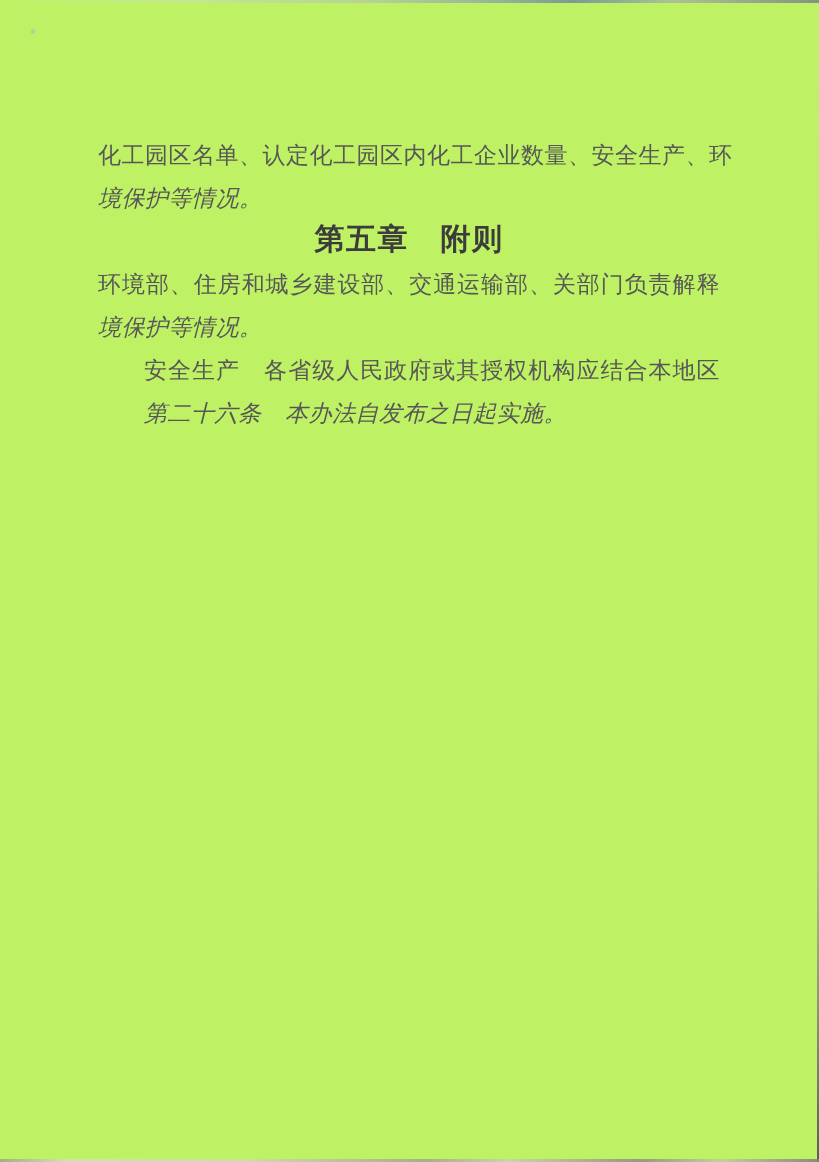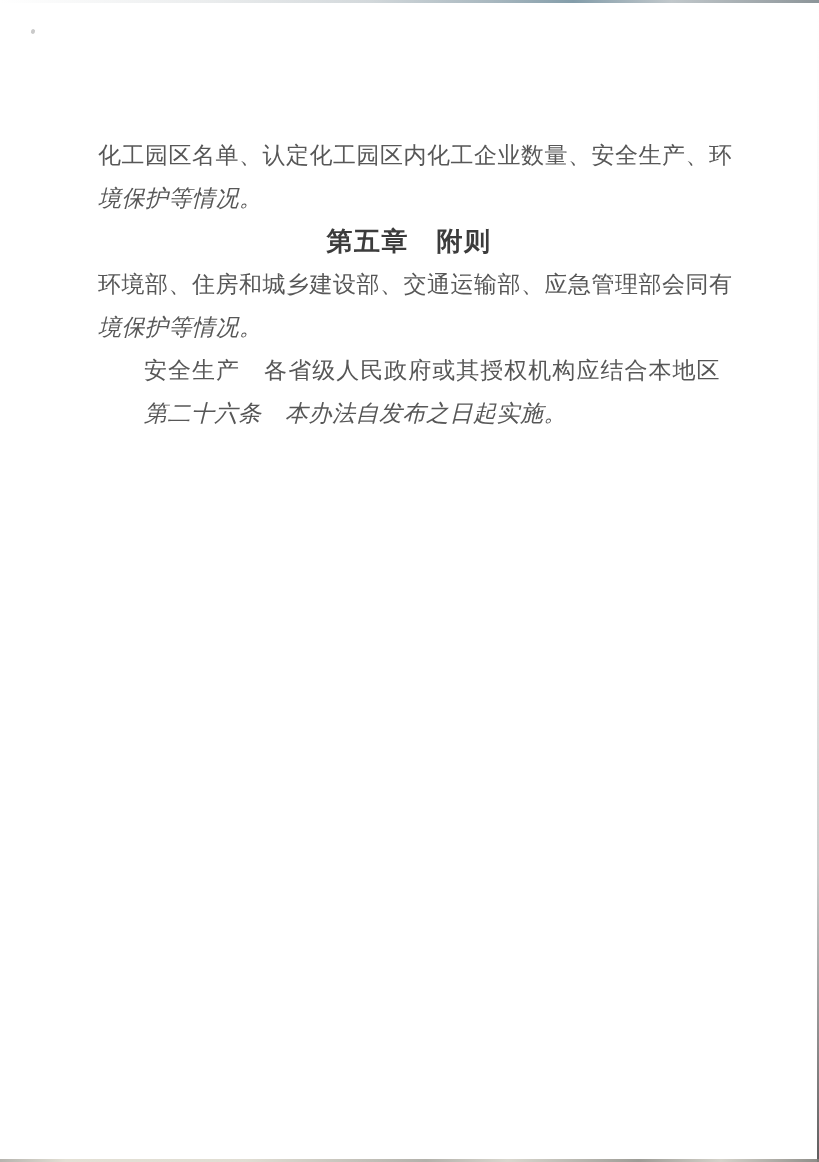--- a/index.html
+++ b/index.html
@@ -5,21 +5,21 @@
   html, body {
     margin: 0;
     padding: 0;
     background: #e9e9e9;
   }
   .page {
     position: relative;
     width: 819px;
     height: 1162px;
     margin: 0 auto;
-    background: #ffffff;
+    background: #bef264;
     overflow: hidden;
     font-family: "Liberation Serif", "DejaVu Serif", serif;
   }
   .text-block {
     position: absolute;
     left: 98px;
     top: 134px;
     width: 622px;
   }
   .line {
@@ -35,28 +35,29 @@
   .line.end {
     text-align: left;
     text-align-last: left;
     font-style: italic;
   }
   .line.indent {
     text-indent: 46px;
     text-align: right;
   }
   .heading {
-    font-size: 26px;
+    font-size: 30px;
     font-weight: bold;
     color: #3c3c3c;
     line-height: 43px;
     height: 43px;
     letter-spacing: 1.5px;
     text-align: right;
     text-align-last: center;
+    font-family: Liberation Mono, monospace;
   }
   
   .edge-top {
     position: absolute;
     top: 0; left: 0; right: 0;
     height: 3px;
     background: linear-gradient(90deg,
       rgba(190,195,197,0) 0%,
       rgba(205,210,212,0.40) 25%,
       rgba(175,185,190,0.55) 45%,
@@ -106,21 +107,21 @@
 
 <div class="page">
 
   <div class="edge-top"></div>
   <div class="speck"></div>
 
   <div class="text-block">
     <div class="line">化工园区名单、认定化工园区内化工企业数量、安全生产、环</div>
     <div class="line end">境保护等情况。</div>
     <div class="heading">第五章　附则</div>
-    <div class="line">环境部、住房和城乡建设部、交通运输部、应急管理部会同有</div>
+    <div class="line">环境部、住房和城乡建设部、交通运输部、关部门负责解释</div>
     <div class="line end">境保护等情况。</div>
     <div class="line indent">安全生产　各省级人民政府或其授权机构应结合本地区</div>
     <div class="line indent end">第二十六条　本办法自发布之日起实施。</div>
   </div>
 
   <div class="edge-right"></div>
   <div class="edge-bottom"></div>
 
 </div>
 

